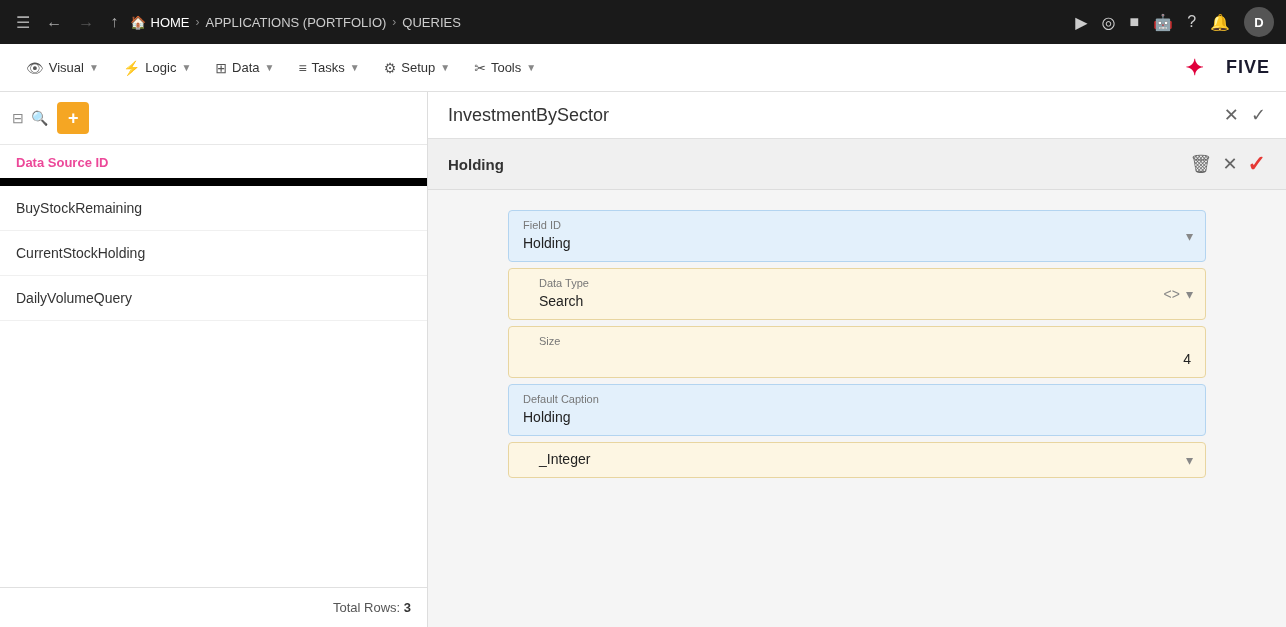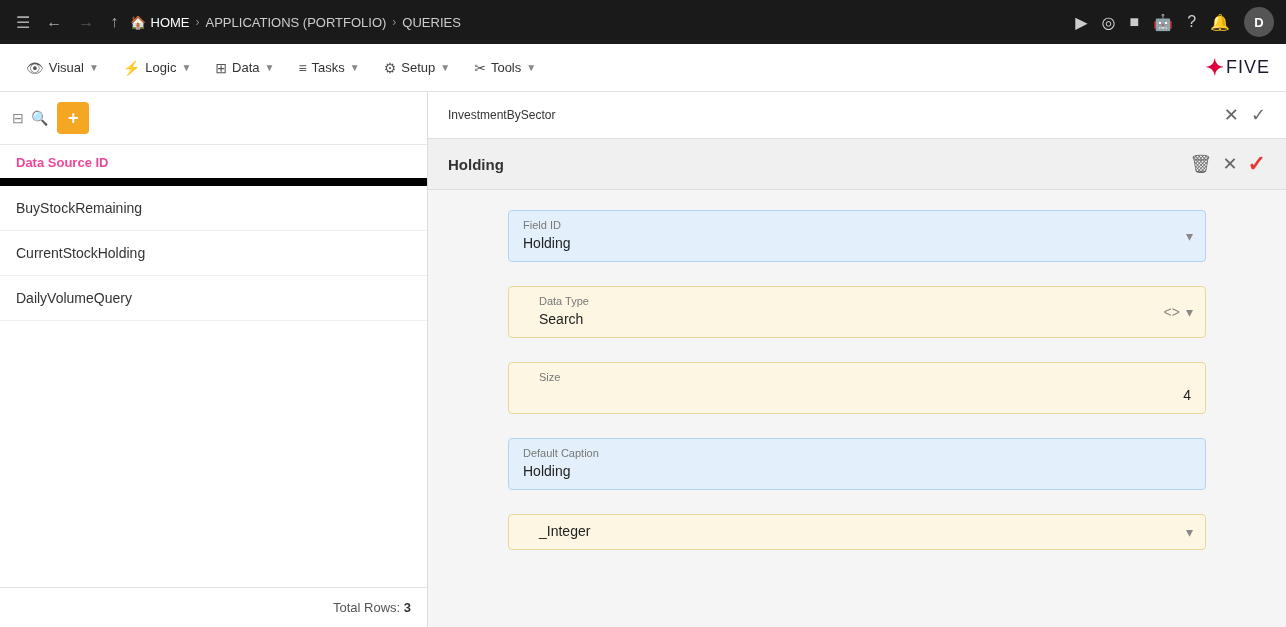--- a/index.html
+++ b/index.html
@@ -156,21 +156,21 @@
 
     
     .panel-header {
       background: #fff;
       padding: 12px 20px;
       display: flex;
       align-items: center;
       border-bottom: 1px solid #e0e0e0;
     }
     .panel-title {
-      font-size: 12px;
+      font-size: 18px;
       color: #333;
       flex: 1;
     }
     .panel-actions {
       display: flex; align-items: center; gap: 12px;
     }
     .panel-action-icon {
       color: #666; font-size: 18px; cursor: pointer;
     }
 
@@ -196,21 +196,21 @@
     }
     .section-action-icon.red-arrow {
       color: #e53935; font-size: 22px; font-weight: bold;
     }
 
     
     .form-area {
       padding: 20px 80px;
       display: flex;
       flex-direction: column;
-      gap: 24px;
+      gap: 6px;
       overflow-y: auto;
     }
 
     
     .form-field {
       background: #fff;
       border: 1px solid #e0e0e0;
       border-radius: 4px;
       padding: 8px 14px 10px;
       position: relative;
@@ -303,21 +303,21 @@
     <span class="menu-item-arrow">▼</span>
   </div>
   <div class="menu-item">
     <span class="menu-item-icon">✂</span>
     <span>Tools</span>
     <span class="menu-item-arrow">▼</span>
   </div>
   <div class="menu-bar-right">
     <div class="five-logo">
       <span style="color:#e0003c; font-size:22px;">✦</span>
-      <span style="color:#1a1a2e; font-weight:400; font-size:18px; letter-spacing:1px;">FIVE</span>
+      <span style="color:#1a1a2e; font-weight:700; font-size:18px; letter-spacing:1px;margin-left:20px;">FIVE</span>
     </div>
   </div>
 </div>
 
 <div class="main-container">
 
   <div class="sidebar">
     <div class="sidebar-search">
       <span class="sidebar-filter-icon">⊟</span>
       <span class="search-icon">🔍</span>

